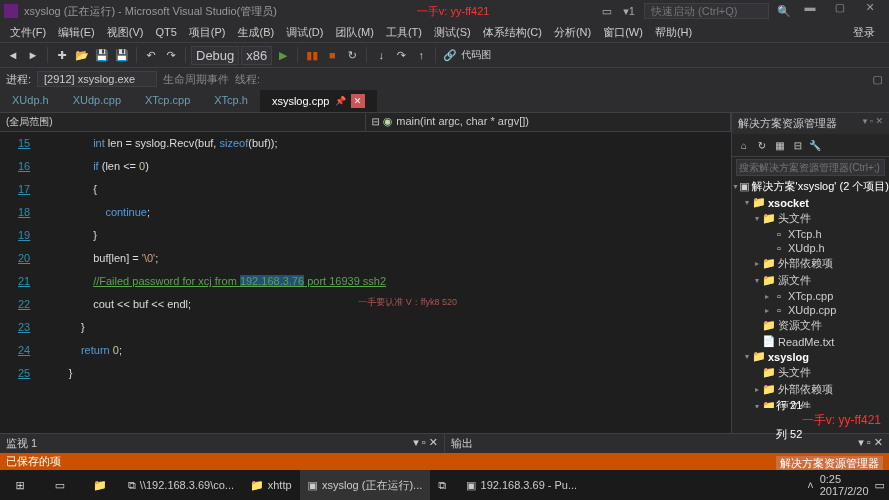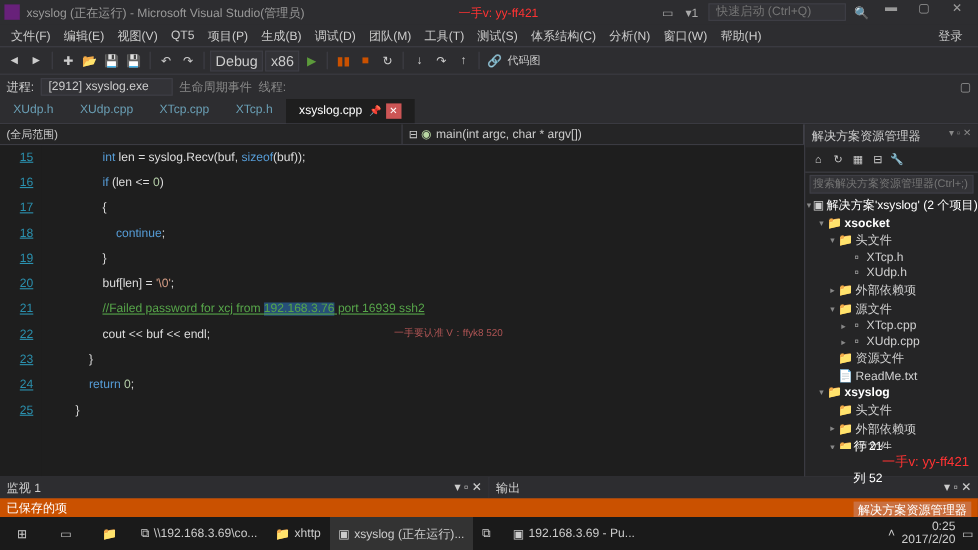--- a/index.html
+++ b/index.html
@@ -82,21 +82,21 @@
 .btm-tabs .tab.active { background: #007acc; color: #fff; }
 
 .status { position: absolute; bottom: 30px; left: 0; right: 0; height: 17px; background: #ca5100; color: #fff; display: flex; align-items: center; padding: 0 6px; font-size: 10px; }
 .status .right { margin-left: auto; display: flex; gap: 14px; flex-direction: column; }
 
 .taskbar { position: absolute; bottom: 0; left: 0; right: 0; height: 30px; background: #1a1a1a; display: flex; align-items: center; color: #ccc; }
 .taskbar .tbtn { width: 40px; height: 30px; display: flex; align-items: center; justify-content: center; }
 .taskbar .app { display: flex; align-items: center; padding: 0 8px; gap: 4px; height: 30px; font-size: 10px; }
 .taskbar .active-app { background: #333; }
 .taskbar .tray { margin-left: auto; display: flex; align-items: center; font-size: 10px; padding-right: 4px; }
-.taskbar .clock { text-align: right; line-height: 12px; padding: 0 6px; }
+.taskbar .clock { text-align: left; line-height: 12px; padding: 0 6px; }
 .scroll-h { height: 14px; background: #3e3e42; display: flex; }
 .pct { background: #2d2d30; padding: 1px 6px; font-size: 10px; }
 </style>
 </head>
 <body>
 
 <div class="titlebar">
   <div class="vs-icon"></div>
   <div class="title">xsyslog (正在运行) - Microsoft Visual Studio(管理员)</div>
   <div class="center-badge">一手v: yy-ff421</div>

